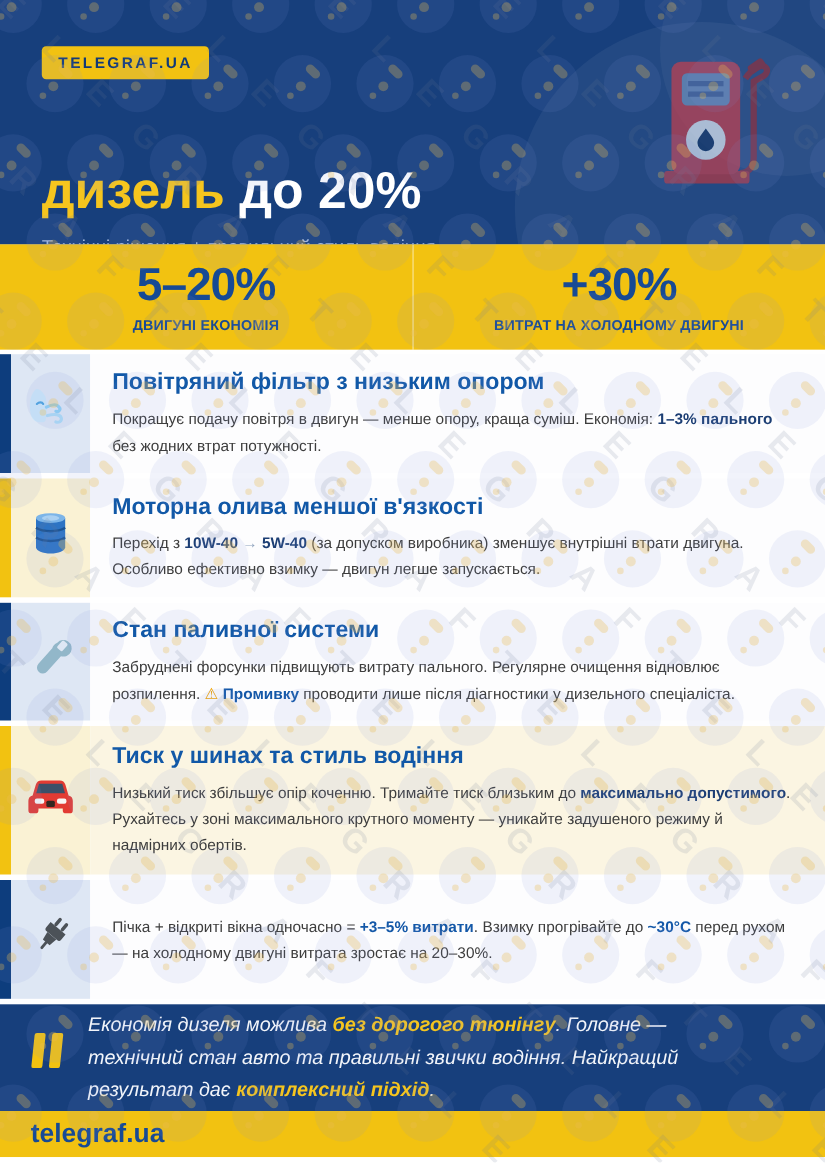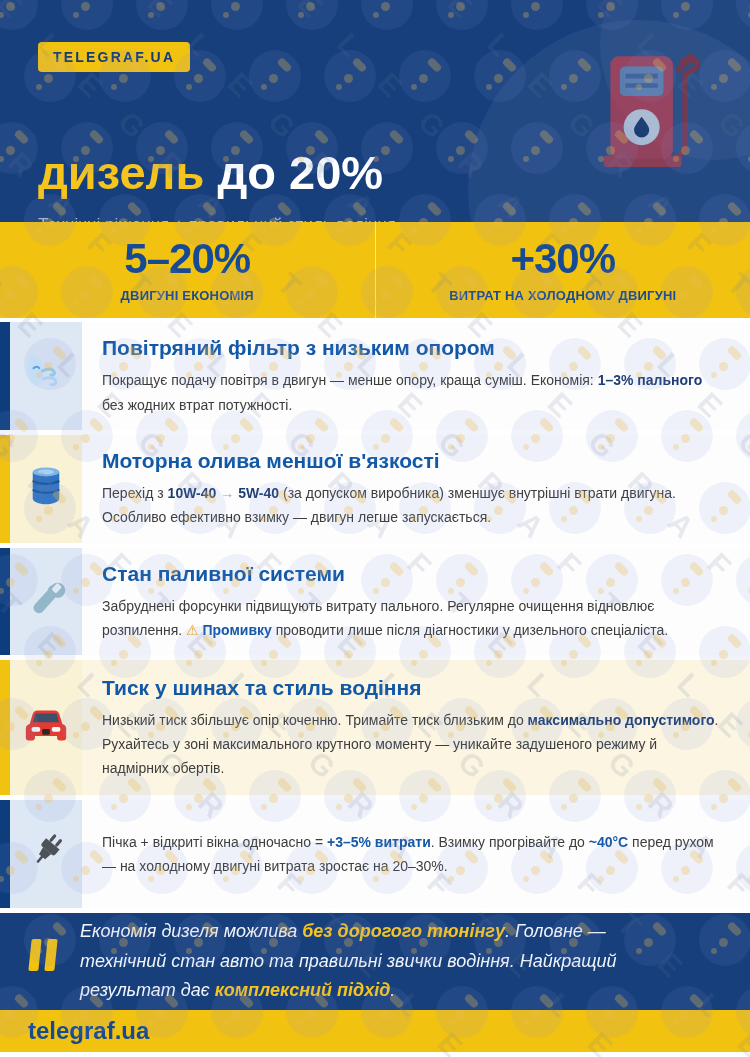--- a/index.html
+++ b/index.html
@@ -185,21 +185,21 @@
               <g transform="rotate(40 26 26)" fill="#4c5258">
                 <rect x="20" y="4" width="3.6" height="10" rx="1.8"></rect>
                 <rect x="28.5" y="4" width="3.6" height="10" rx="1.8"></rect>
                 <path d="M16 14h20v7c0 2-1 3-3 3H19c-2 0-3-1-3-3z"></path>
                 <path d="M20 24h12l-1.5 9h-9z"></path>
                 <path d="M26 33v7" stroke="#4c5258" stroke-width="3" fill="none" stroke-linecap="round"></path>
               </g>
             </svg></span>
       </div>
       <div class="content">
-        <p class="cbody"><span>Пічка + відкриті вікна одночасно = </span><span class="seg-hl">+3–5% витрати</span><span>. Взимку прогрівайте до </span><span class="seg-hl">~40°C</span><span> перед рухом — на холодному двигуні витрата зростає на 20–30%.</span></p>
+        <p class="cbody"><span>Пічка + відкриті вікна одночасно = </span><span class="seg-hl">+3–5% витрати</span><span>. Взимку прогрівайте до </span><span class="seg-hl">~30°C</span><span> перед рухом — на холодному двигуні витрата зростає на 20–30%.</span></p>
       </div>
     </article>
   </main>
 
   <section class="quote">
     <div class="qmark">
       <span class="qbar"></span>
         <span class="qbar"></span>
     </div>
     <p class="qtext" id="quote-text"><span>Економія дизеля можлива </span><span class="seg-y">без дорогого тюнінгу</span><span>. Головне — технічний стан авто та правильні звички водіння. Найкращий результат дає </span><span class="seg-y">комплексний підхід</span><span>.</span></p>

